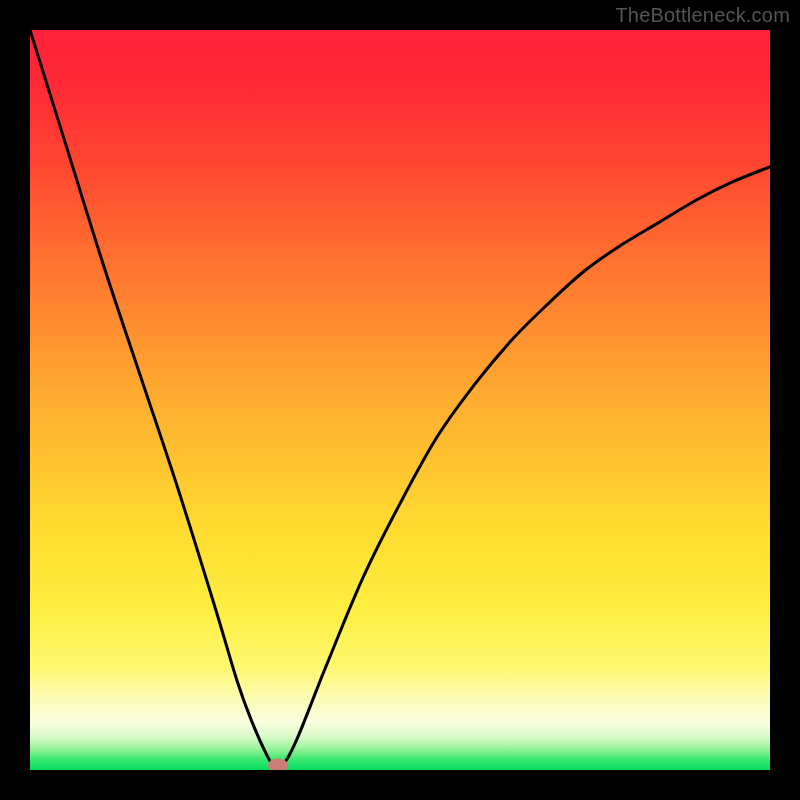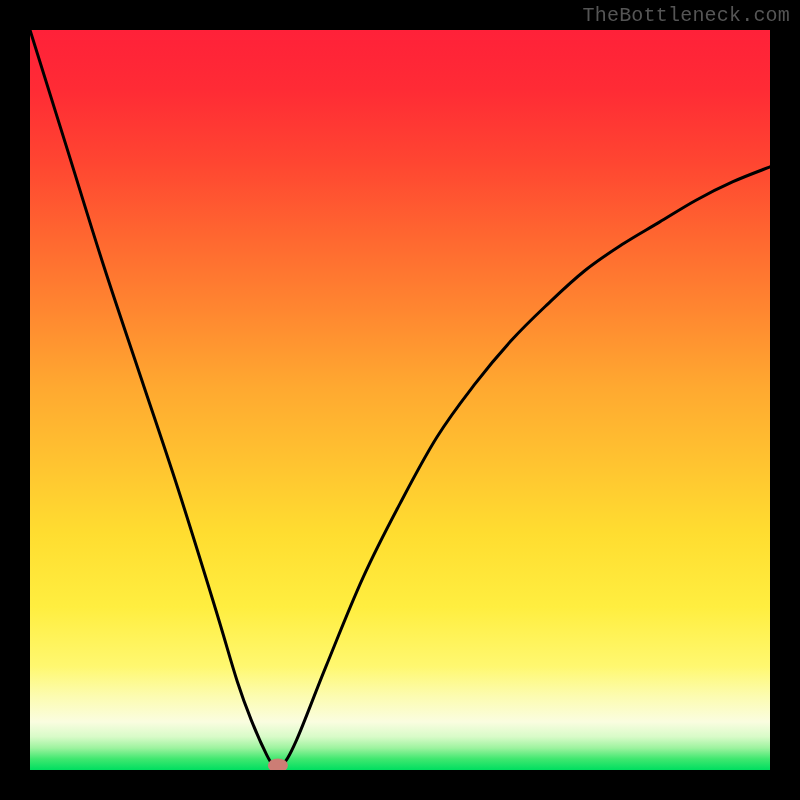--- a/index.html
+++ b/index.html
@@ -9,21 +9,20 @@
     height: 800px;
     background: #000;
     overflow: hidden;
     font-family: Arial, Helvetica, sans-serif;
   }
   .frame {
     position: relative;
     width: 800px;
     height: 800px;
     background: #000;
-    font-family: Liberation Mono, monospace;
   }
   .watermark {
     position: absolute;
     top: 4px;
     right: 10px;
     color: #555;
     font-size: 20px;
     font-weight: 500;
     letter-spacing: 0.2px;
     z-index: 10;

